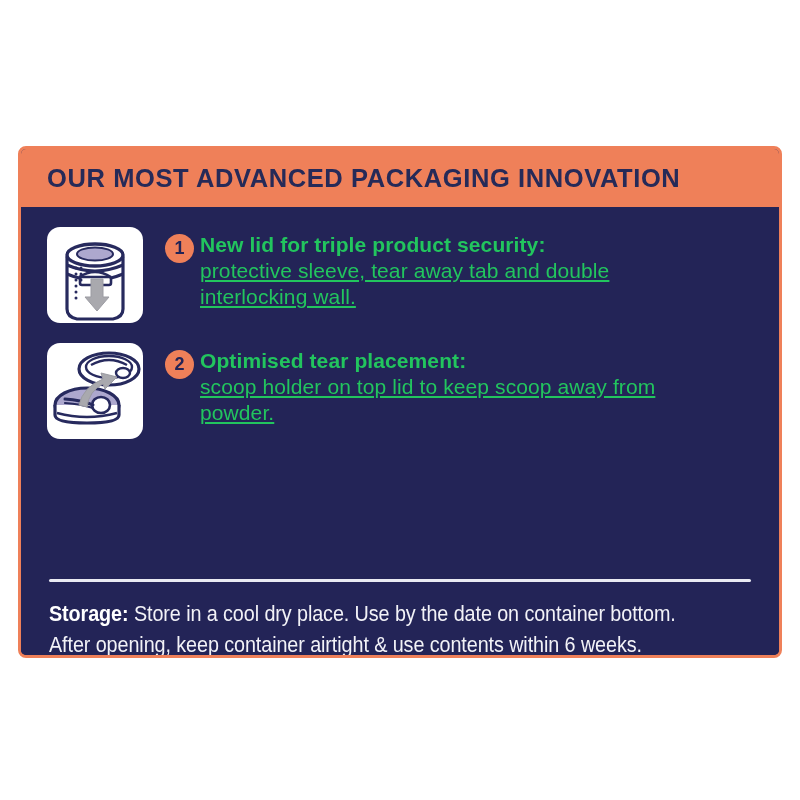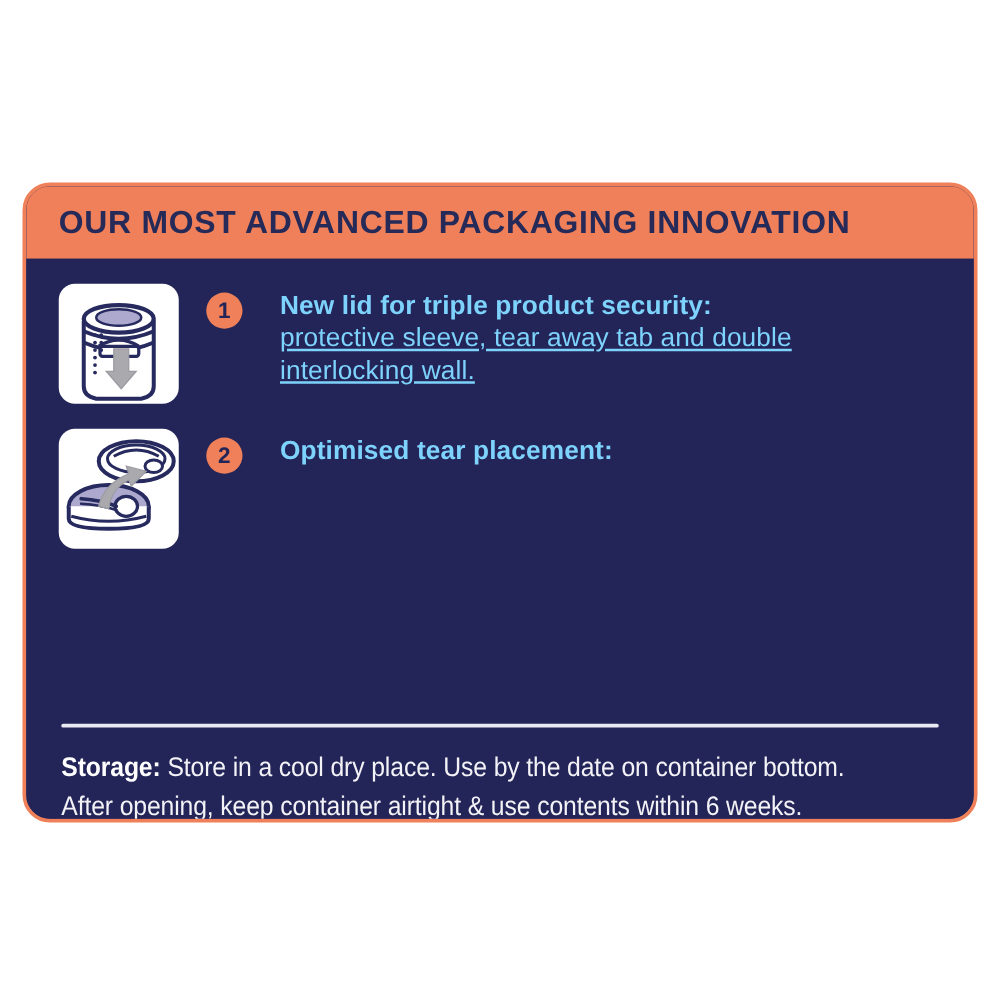--- a/index.html
+++ b/index.html
@@ -20,21 +20,21 @@
     overflow: hidden;
   }
 
   
   .card {
     position: absolute;
     left: 18px;
     top: 146px;
     width: 764px;
     height: 512px;
-    border-radius: 22px;
+    border-radius: 8px;
     background: #272a5e;
     border: 3px solid #ef8059;
     box-sizing: border-box;
     overflow: hidden;
   }
 
   
   .header-band {
     position: absolute;
     left: 0;
@@ -107,22 +107,22 @@
     color: #232457;
     font-size: 18px;
     font-weight: 700;
     display: flex;
     align-items: center;
     justify-content: center;
     flex: 0 0 auto;
     margin-top: 2px;
   }
   .feature-copy {
-    margin-left: 30px;
-    color: #7dd3fc;
+    margin-left: 6px;
+    color: #22c55e;
   }
   .feature-head {
     font-size: 21px;
     font-weight: 700;
     line-height: 1.22;
     letter-spacing: 0.1px;
   }
   .feature-desc {
     font-size: 21px;
     font-weight: 400;
@@ -232,20 +232,21 @@
               <path d="M18 56 Q34 57 46 62" fill="none" stroke="#272a5e" stroke-width="3" stroke-linecap="round"></path>
               <path d="M18 60 Q34 61 46 65" fill="none" stroke="#272a5e" stroke-width="2.2" stroke-linecap="round"></path>
 
               <path d="M32 62 Q36 44 56 36 L54 30 L70 34 L58 46 L56 41 Q42 48 40 64 Z" fill="#a9a9ae" stroke="#9b9ba2" stroke-width="1"></path>
             </svg>
           </div>
           <div class="feature-text-wrap">
             <div class="num-badge">2</div>
             <div class="feature-copy">
               <div class="feature-head">Optimised tear placement:</div>
+              <div class="feature-desc">scoop holder on top lid to keep scoop away from powder.</div>
             </div>
           </div>
         </div>
 
       </div>
 
       <div class="divider"></div>
 
       <div class="storage-note">
         <span class="storage-label">Storage:</span><span> Store in a cool dry place. Use by the date on container bottom.</span><br>

